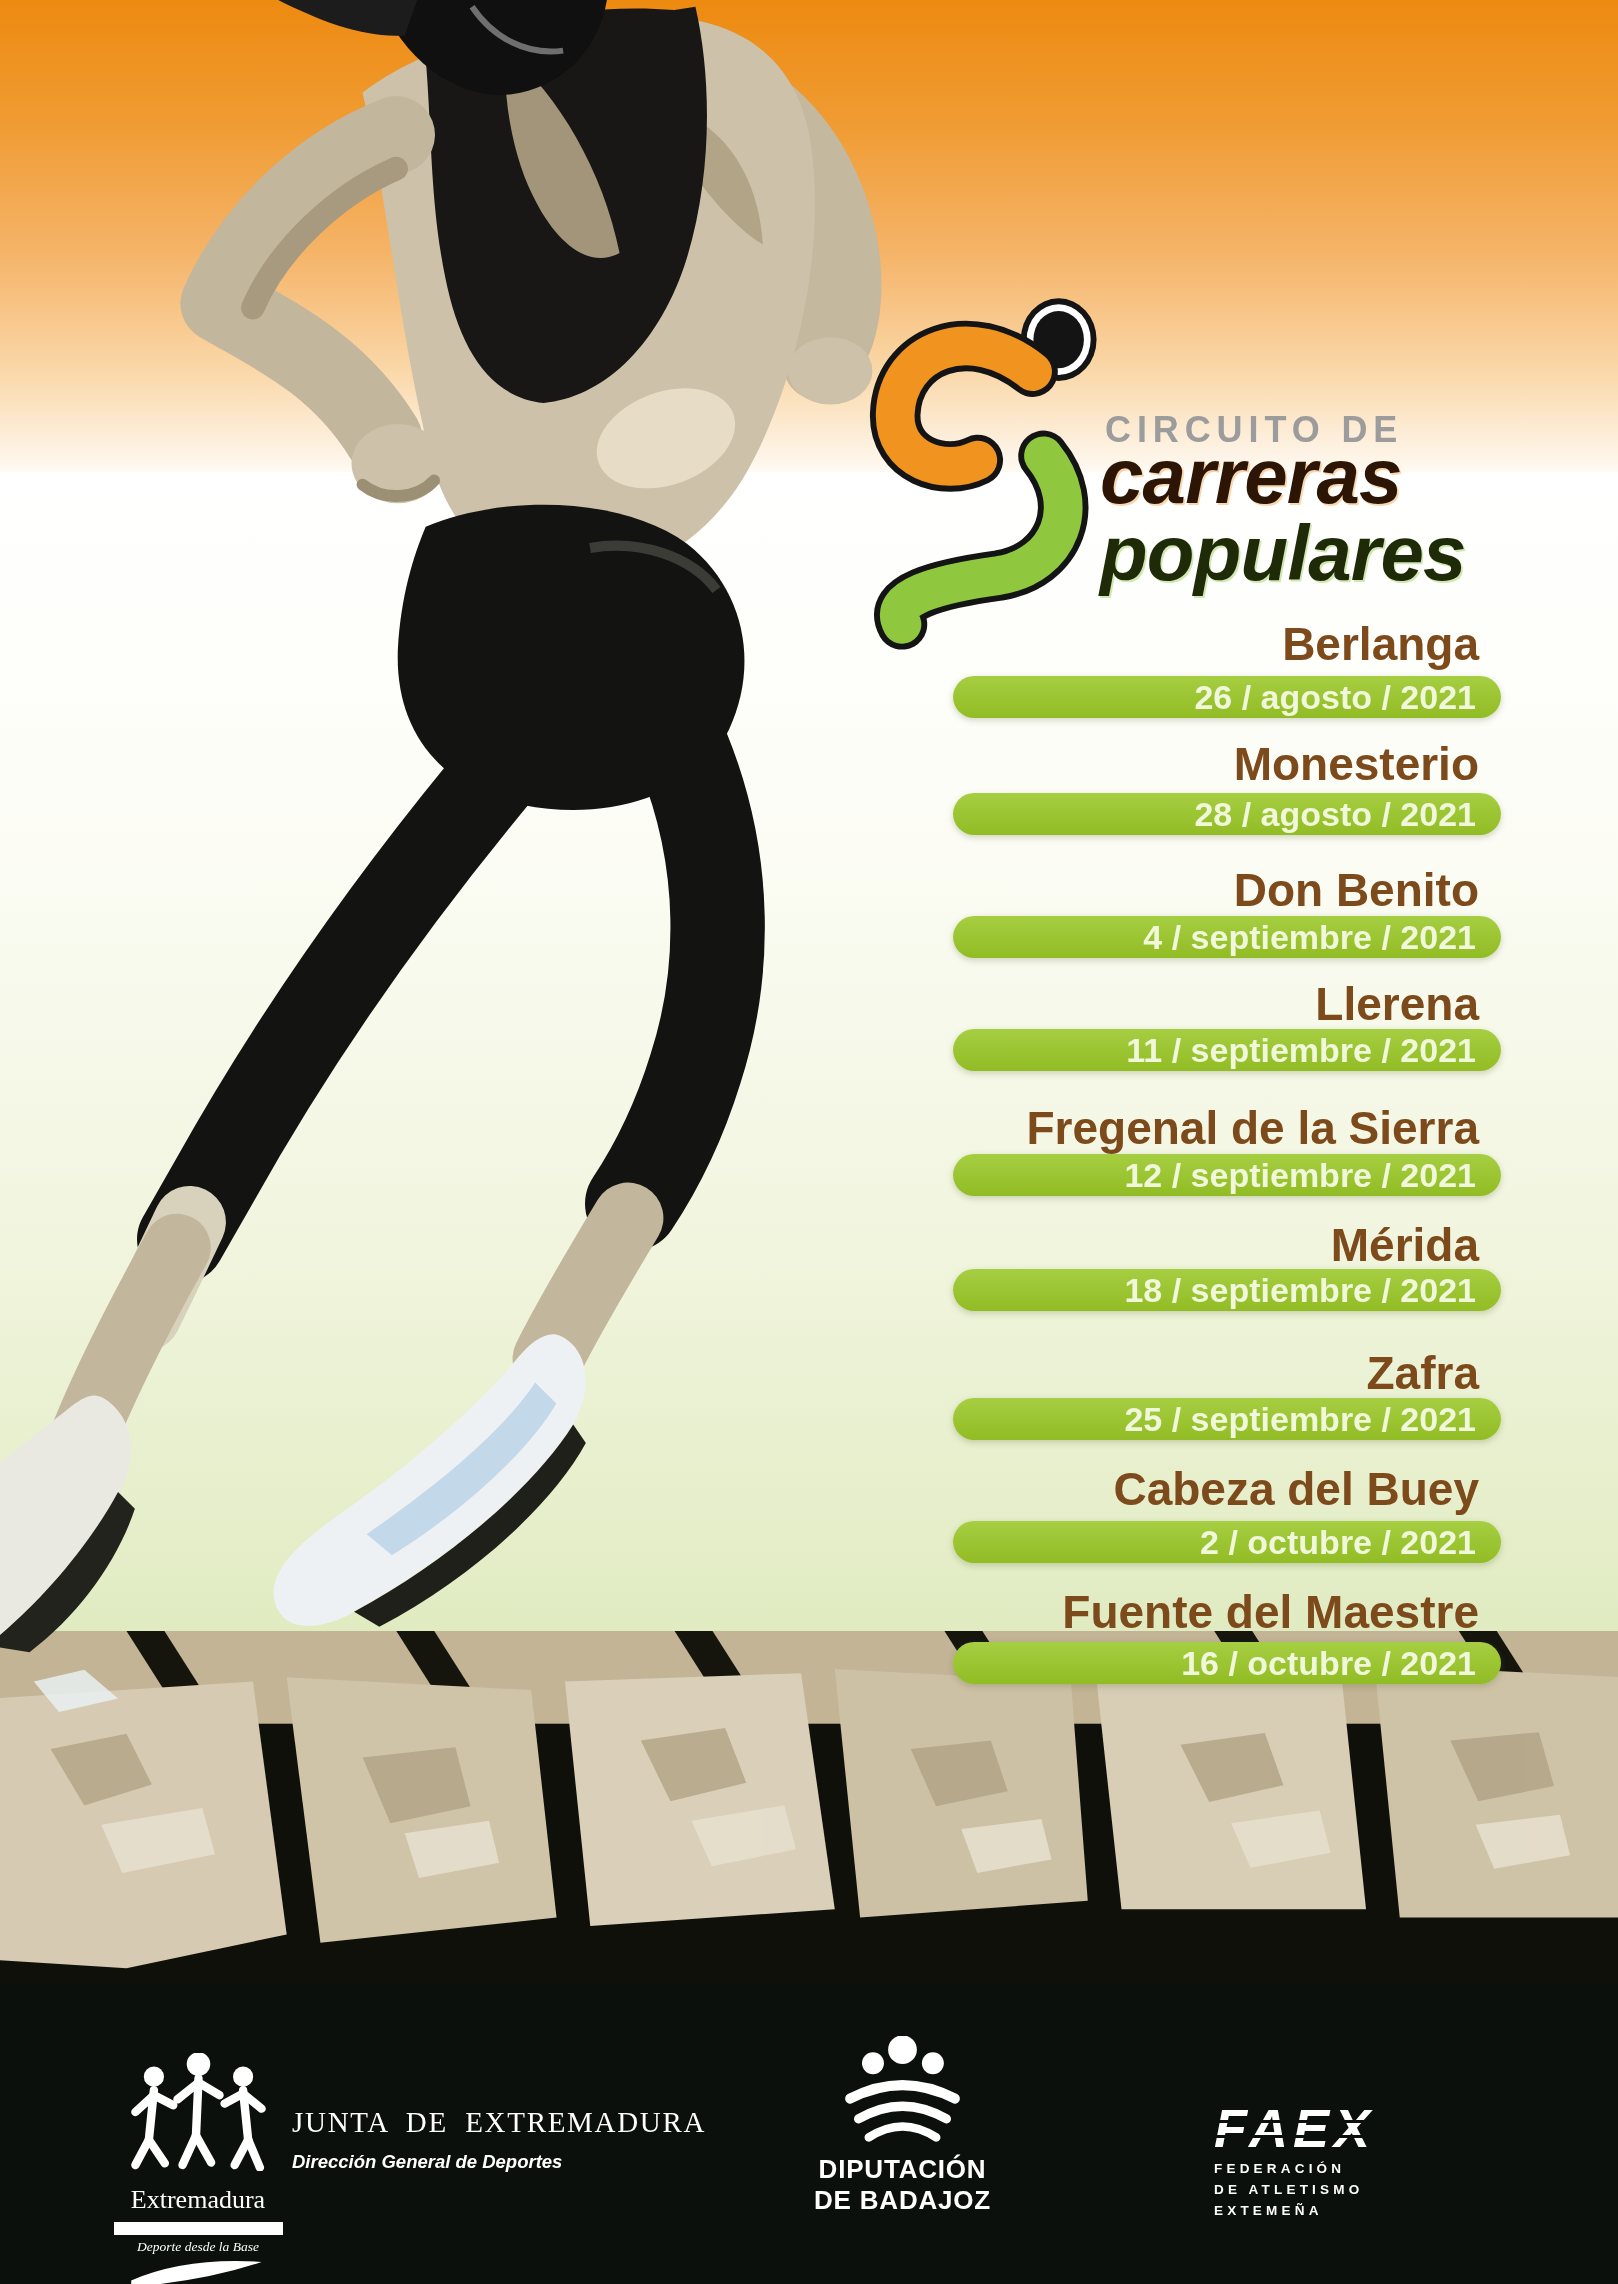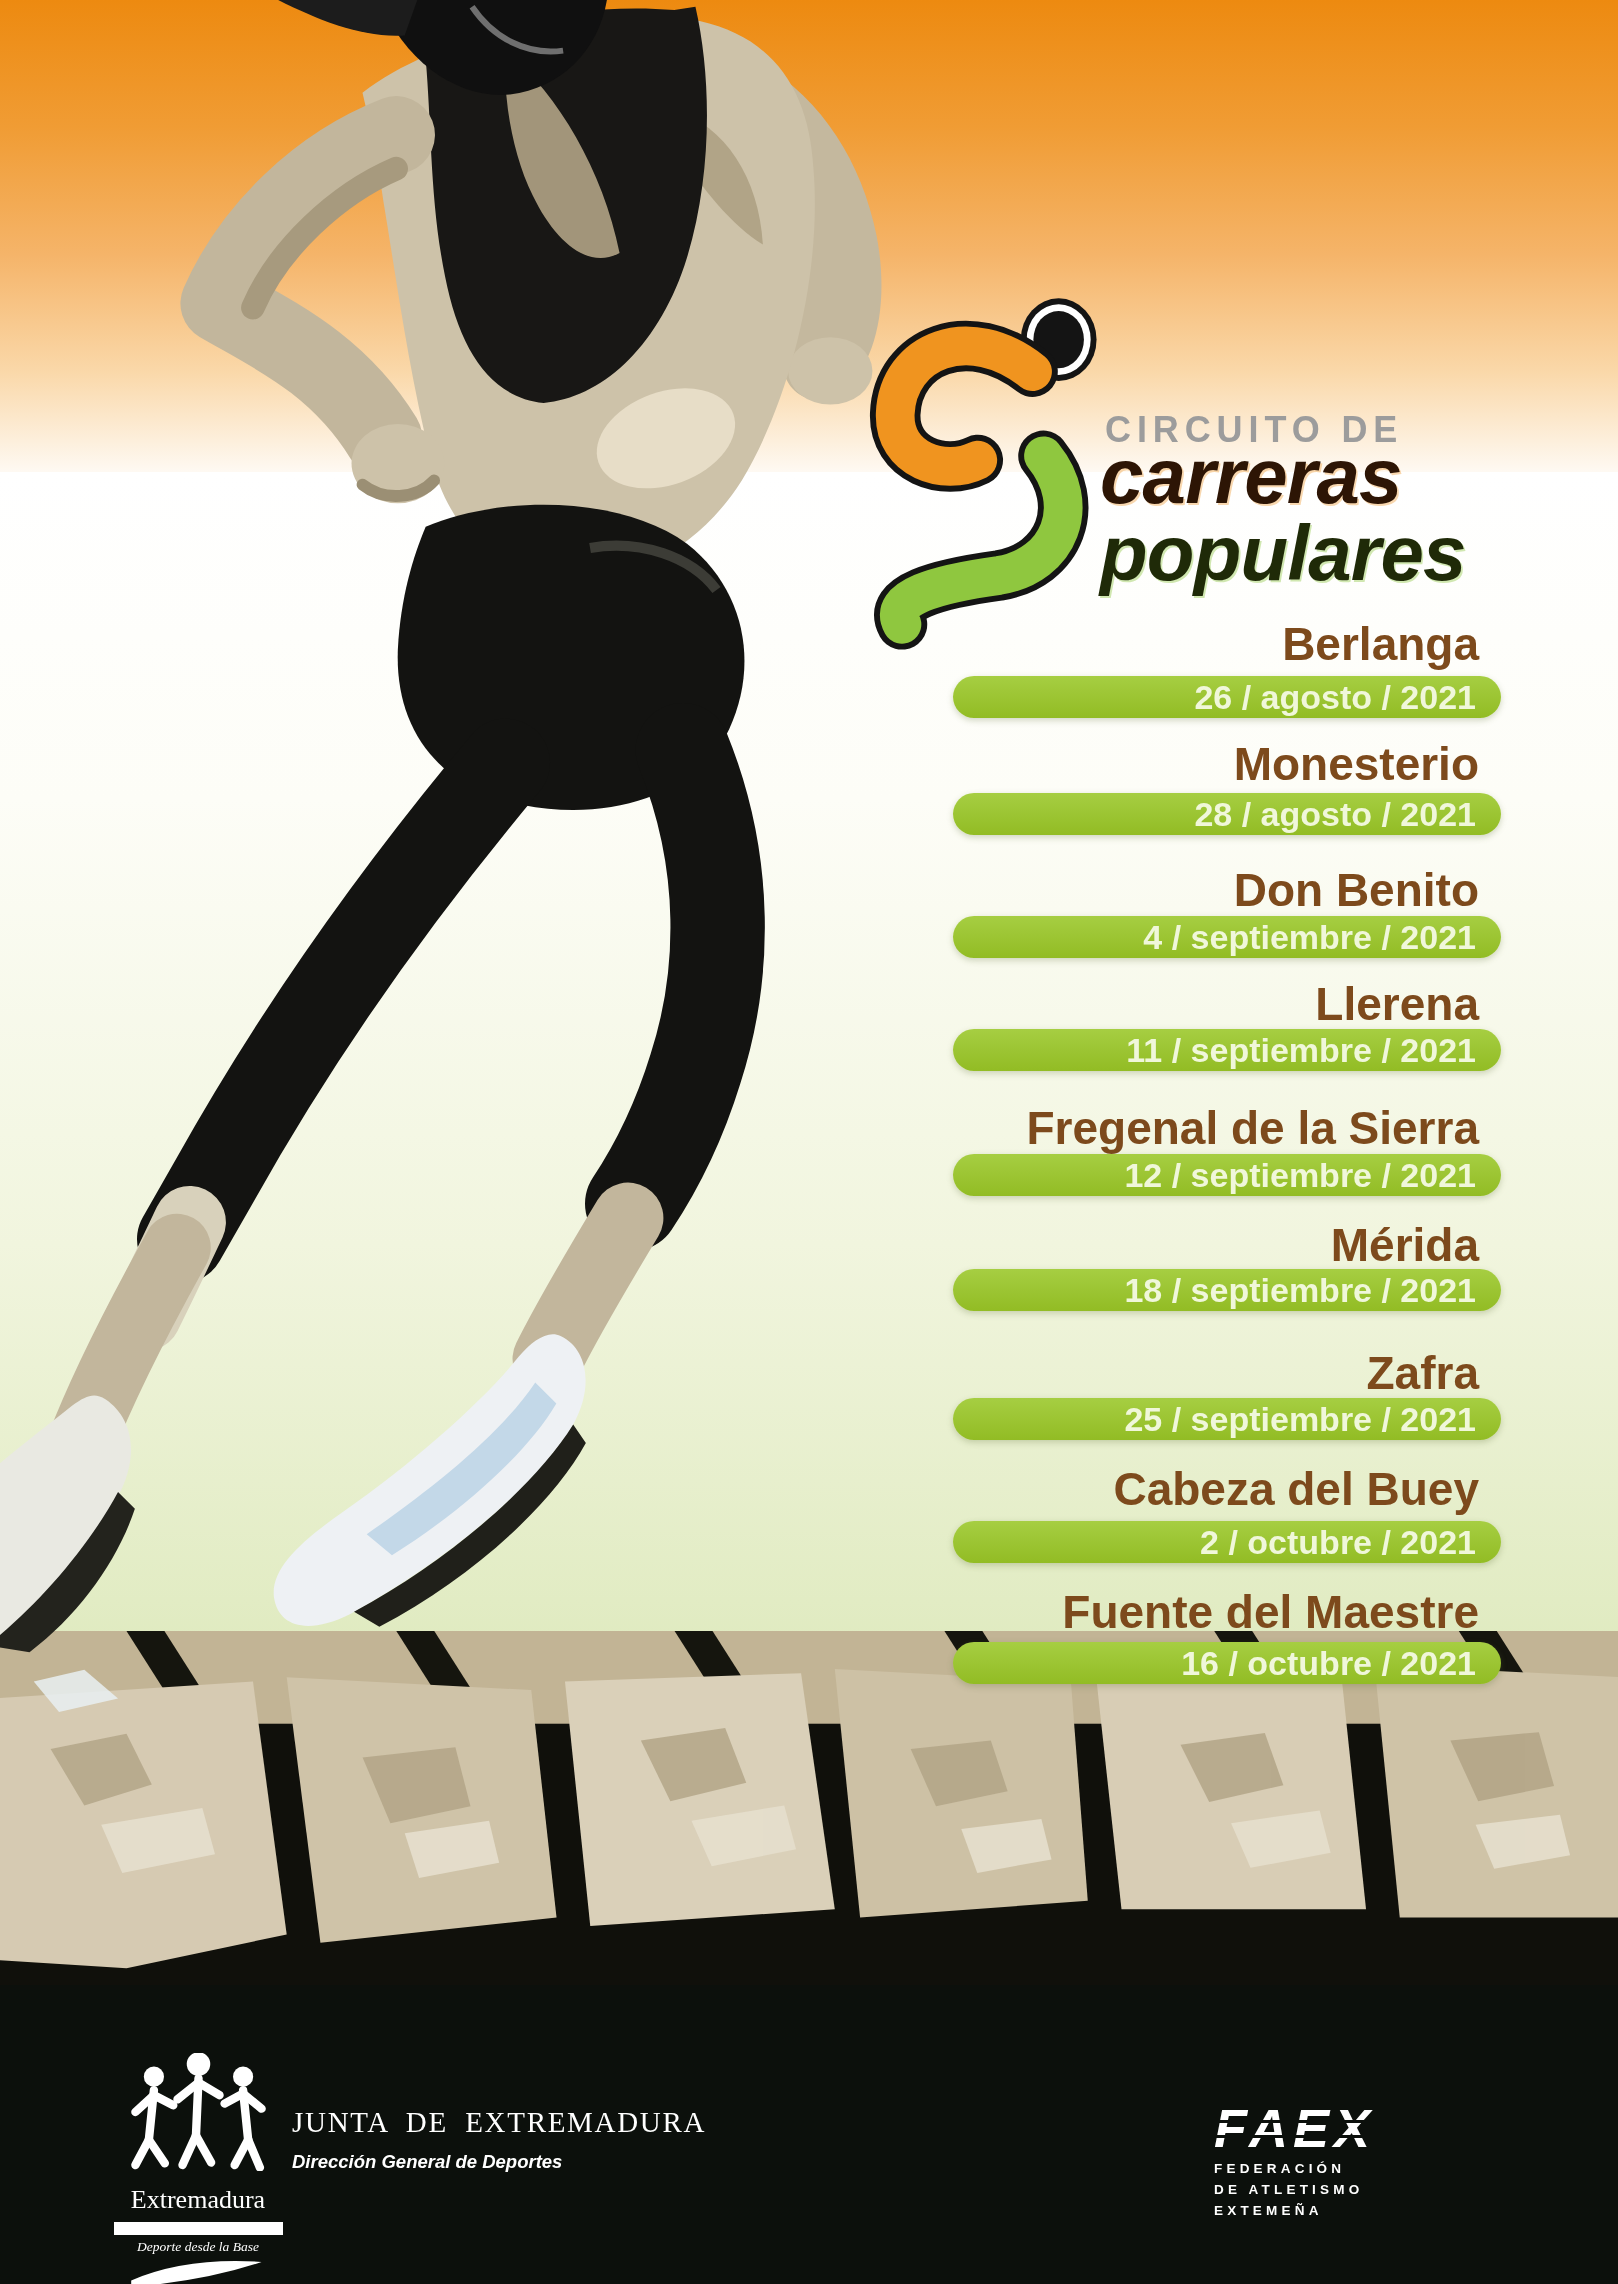--- a/index.html
+++ b/index.html
@@ -198,20 +198,34 @@
     <svg width="143" height="34" viewBox="0 0 170 40">
       <path d="M 5,30 Q 70,2 160,8 Q 95,30 5,38 Z" fill="#ffffff"></path>
     </svg>
   </div>
 
   <div class="footer-block f-junta">
     <div class="f-name">JUNTA DE EXTREMADURA</div>
     <div class="f-dept">Dirección General de Deportes</div>
   </div>
 
+  <div class="footer-block f-diputacion">
+    <svg width="135" height="110" viewBox="0 0 160 130">
+      <circle cx="45" cy="32" r="13" fill="#fff"></circle>
+      <circle cx="80" cy="16" r="17" fill="#fff"></circle>
+      <circle cx="116" cy="32" r="13" fill="#fff"></circle>
+      <g stroke="#fff" fill="none" stroke-linecap="round">
+        <path d="M 18,74 Q 80,42 142,74" stroke-width="12"></path>
+        <path d="M 28,98 Q 80,68 132,98" stroke-width="11"></path>
+        <path d="M 40,120 Q 80,94 120,120" stroke-width="10"></path>
+      </g>
+    </svg>
+    <div class="f-l1">DIPUTACIÓN</div>
+    <div class="f-l2">DE BADAJOZ</div>
+  </div>
 
   <div class="footer-block f-faex">
     <div class="f-acronym">
       <span>FAEX</span>
       <div class="stripe s1"></div>
       <div class="stripe s2"></div>
     </div>
     <div class="f-line">FEDERACIÓN</div>
     <div class="f-line">DE ATLETISMO</div>
     <div class="f-line">EXTEMEÑA</div>

